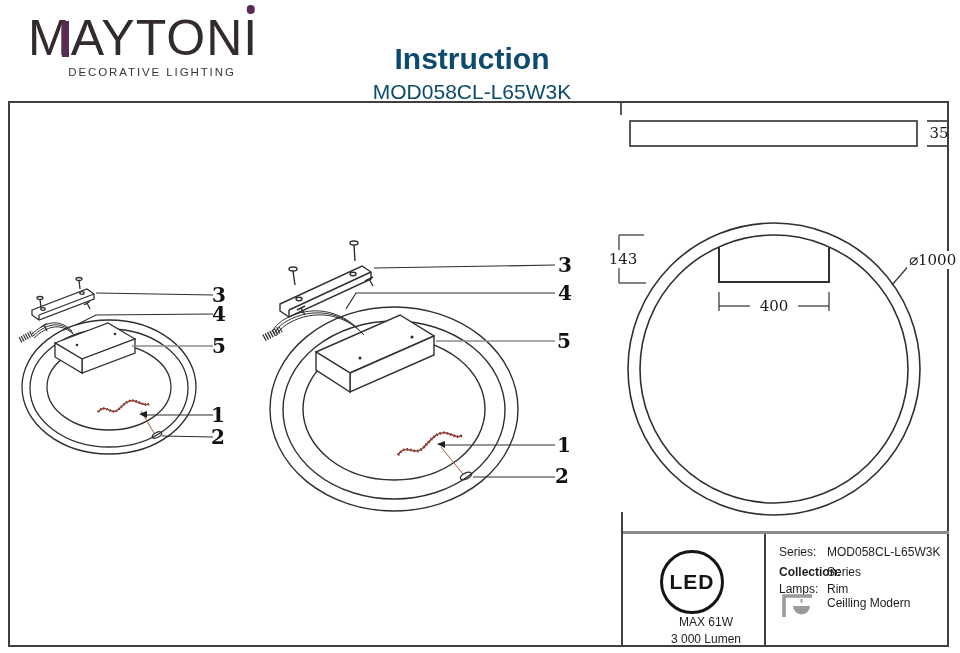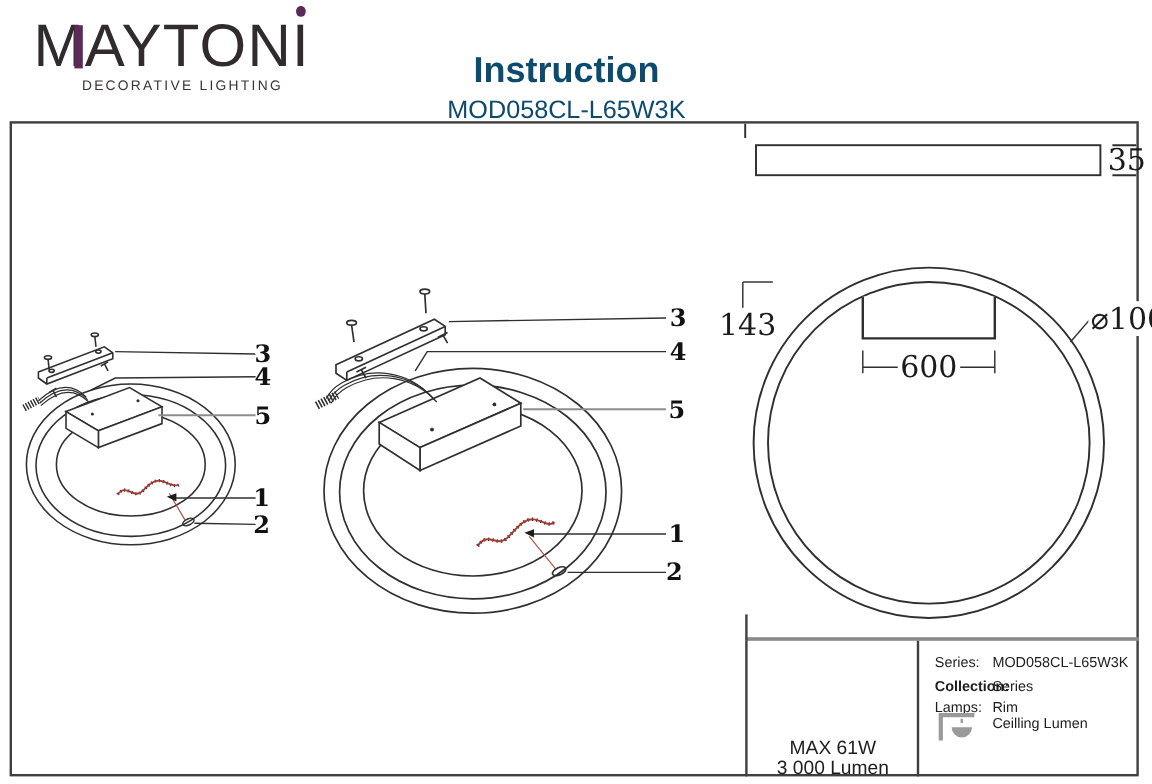--- a/index.html
+++ b/index.html
@@ -15,32 +15,32 @@
   .tagline { margin-top:3px; text-align:center; font-size:11.5px; letter-spacing:1.9px; color:#3a3436; }
 
   .titleblock { position:absolute; left:280px; top:6px; width:384px; text-align:center; color:#0c4a6e;margin-top:36px; }
   .titleblock .t1 { font-size:30px; font-weight:bold; }
   .titleblock .t2 { font-size:21px; margin-top:4px; }
 
   
   .frame { position:absolute; left:8px; top:101px; width:941px; height:546px; border:2px solid #3f3f3f; }
   .frame svg.art { position:absolute; left:0; top:0; }
 
-  .dim-label { position:absolute; font-family:"DejaVu Serif","Liberation Serif","DejaVu Sans",serif; font-size:25px; color:#1c1c1c; white-space:nowrap; transform:translate(-50%,-50%); }
+  .dim-label { position:absolute; font-family:"DejaVu Serif","Liberation Serif","DejaVu Sans",serif; font-size:15px; color:#1c1c1c; white-space:nowrap; transform:translate(-50%,-50%); }
   .dim-label.bg { background:#ffffff; padding:0 2px; }
   .dim-label.anchor-left { transform:none; }
   .callout { position:absolute; font-family:"DejaVu Serif","Liberation Serif",serif; font-size:20px; font-weight:700; color:#111; transform:translate(-50%,-50%); }
 
   
   .infobox { position:absolute; left:612px; top:428px; width:327px; height:116px; border-top:3px solid #8a8a8a; }
   .infobox .leftstub { position:absolute; left:-1px; top:-22px; width:2px; height:22px; background:#3f3f3f; }
   .infobox .vline-left { position:absolute; left:-1px; top:0; width:2px; height:100%; background:#3f3f3f; }
   .infobox .divider { position:absolute; left:142px; top:0; width:2px; height:100%; background:#3f3f3f; }
   .led-badge { position:absolute; left:38px; top:16px; width:64px; height:64px; border:3px solid #141414; border-radius:50%; display:flex; align-items:center; justify-content:center; font-size:21px; font-weight:bold; letter-spacing:1px; color:#141414; }
-  .powtxt { position:absolute; left:0; width:144px; text-align:center; font-size:16px; color:#1d1d1d; }
+  .powtxt { position:absolute; left:12px; width:144px; text-align:center; font-size:12px; color:#1d1d1d; }
   .spec-row { position:absolute; font-size:12px; color:#1d1d1d; }
   .spec-row .lbl { position:absolute; left:0; width:48px; }
   .spec-row .val { position:absolute; left:48px; white-space:nowrap; }
   .lamp-icon { position:absolute; left:159px; top:56px; }
 </style>
 </head>
 <body>
 
 <div class="logo">
   <div class="wordmark"><span class="logo-m"><span>M</span><span class="m-stem"></span></span><span>AYTON</span><span class="logo-i"><span>I</span><span class="i-dot"></span></span></div>
@@ -177,59 +177,62 @@
         <path d="M 336,206 L 346,190 L 545,190"></path>
         <path d="M 426,238 L 545,238" stroke="#8d8d8d" stroke-width="1.6"></path>
         <line x1="434" y1="342" x2="545" y2="342"></line>
         <polygon points="427,341 435,338 435,345" fill="#1d1d1d" stroke="none"></polygon>
         <line x1="463" y1="374" x2="545" y2="374"></line>
       </g>
     </g>
   </svg>
 
   <div class="dim-label" style="left:929px; top:30px;">35</div>
-  <div class="dim-label bg" style="left:764px; top:203px;">600</div>
-  <div class="dim-label bg" style="left:613px; top:168px;">143</div>
+  <div class="dim-label bg" style="left:764px; top:203px;">400</div>
+  <div class="dim-label bg" style="left:613px; top:156px;">143</div>
   <div class="dim-label bg anchor-left" style="left:897px; top:148px;">⌀1000</div>
 
   <div class="callout" style="left:209px; top:192px;">3</div>
   <div class="callout" style="left:209px; top:211px;">4</div>
   <div class="callout" style="left:209px; top:243px;">5</div>
   <div class="callout" style="left:208px; top:312px;">1</div>
   <div class="callout" style="left:208px; top:334px;">2</div>
 
   <div class="callout" style="left:555px; top:162px;">3</div>
   <div class="callout" style="left:555px; top:190px;">4</div>
   <div class="callout" style="left:554px; top:238px;">5</div>
   <div class="callout" style="left:554px; top:342px;">1</div>
   <div class="callout" style="left:552px; top:373px;">2</div>
 
   <div class="infobox">
     <div class="leftstub"></div>
     <div class="vline-left"></div>
     <div class="divider"></div>
 
+    <div class="led-badge">
+        <span>LED</span>
+      </div>
     <div class="powtxt" style="top:81px;">MAX 61W</div>
     <div class="powtxt" style="top:98px;">3 000 Lumen</div>
 
     <div class="spec-row" style="left:157px; top:11px; width:170px;">
       <span class="lbl">Series:</span>
       <span class="val">MOD058CL-L65W3K</span>
     </div>
     <div class="spec-row" style="left:157px; top:31px; width:170px;">
       <span class="lbl" style="width:60px;font-weight:bold;">Collection:</span>
       <span class="val">Series</span>
     </div>
     <div class="spec-row" style="left:157px; top:48px; width:170px;">
       <span class="lbl">Lamps:</span>
       <span class="val">Rim</span>
     </div>
     <div class="spec-row" style="left:157px; top:62px; width:170px;">
       <span class="lbl"></span>
-      <span class="val">Ceilling Lumen</span>
+      <span class="val">Ceilling Modern</span>
     </div>
 
     <svg class="lamp-icon" width="34" height="28" viewBox="0 0 34 28">
       <path d="M3,27 L3,6 L31,6" stroke="#9a9a9a" stroke-width="3.5" fill="none"></path>
       <rect x="19.5" y="9" width="2" height="3.5" fill="#9a9a9a"></rect>
       <path d="M12,16 A 8.5,8.5 0 0 0 29,16 L 12,16 Z" fill="#9a9a9a"></path>
     </svg>
   </div>
 </div>
 

